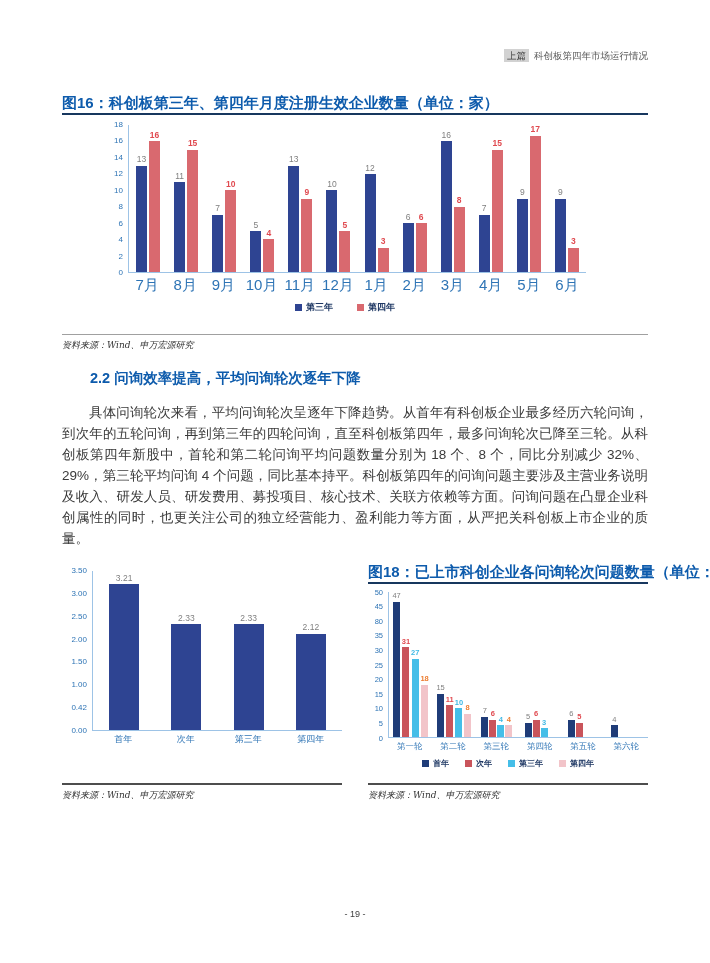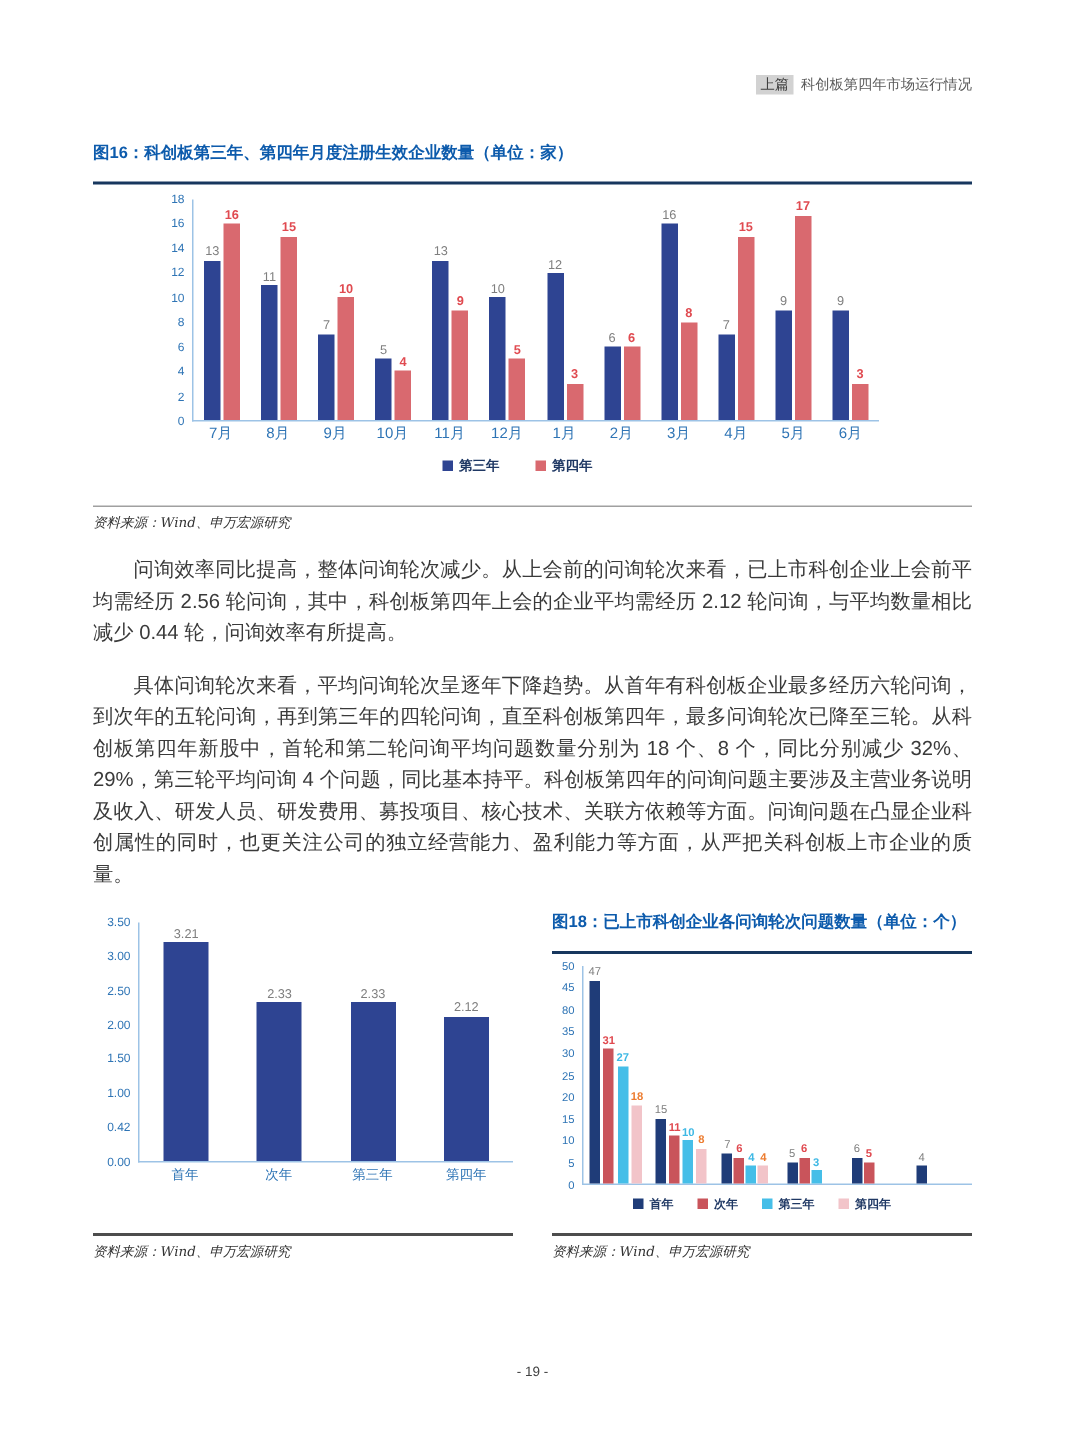--- a/index.html
+++ b/index.html
@@ -7,22 +7,22 @@
   body { font-family:"Liberation Sans", sans-serif; }
   .page {
     position:relative; width:710px; height:963px; margin:0 auto;
     background:#ffffff; padding:50px 62px 0 62px; overflow:hidden;
   }
   
   .header { text-align:right; font-size:9.5px; color:#595959; height:14px; }
   .badge { background:#d2d2d2; color:#3f3f3f; padding:1px 3px; margin-right:5px; }
   
   .figtitle {
-    margin-top:30px; color:#0d5bac; font-weight:bold; font-size:11px;
-    padding-bottom:12px; border-bottom:2px solid #17375e; white-space:nowrap;
+    margin-top:30px; color:#0d5bac; font-weight:bold; font-size:15px;
+    padding-bottom:0; border-bottom:2px solid #17375e; white-space:nowrap;
   }
   .figcol .figtitle { margin-top:0; }
   
   .chart { margin-top:10px; }
   .c0 { margin-left:42px; margin-right:62px; }
   .crow { display:flex; }
   .ycol { position:relative; }
   .ytick { position:absolute; right:5px; transform:translateY(50%); color:#2e74b5; line-height:1; white-space:nowrap; }
   .pcol { flex:1; min-width:0; }
   .plot { position:relative; border-left:1px solid #9dc3e6; border-bottom:1px solid #9dc3e6; }
@@ -34,21 +34,21 @@
   .xlabel { flex:1 1 0; text-align:center; color:#2e74b5; padding-top:4px; line-height:1; white-space:nowrap; }
   .legend { display:flex; justify-content:center; gap:24px; margin-top:9px; color:#1f3864; font-weight:bold; }
   .legend-item { display:flex; align-items:center; gap:4px; }
   .sq { display:inline-block; width:7px; height:7px; }
   .c0 .ycol { width:24px; height:148px; }
   .c0 .plot { height:148px; }
   .c0 .bar { width:11px; }
   .c0 .group { gap:2px; }
   .c0 .ytick { font-size:8px; }
   .c0 .vlabel { font-size:8.5px; }
-  .c0 .xlabel { font-size:10px; }
+  .c0 .xlabel { font-size:15px; }
   .c0 .legend { font-size:9px; }
   .c1 .ycol { width:30px; height:160px; }
   .c1 .plot { height:160px; }
   .c1 .bar { width:30px; }
   .c1 .ytick { font-size:8px; }
   .c1 .vlabel { font-size:8.5px; }
   .c1 .xlabel { font-size:9px; }
   .c2 .ycol { width:20px; height:146px; }
   .c2 .plot { height:146px; }
   .c2 .bar { width:7px; }
@@ -250,22 +250,22 @@
         </div>
         <div class="legend-item">
           <span class="sq" style="background: rgb(217, 105, 111);"></span>
           <span>第四年</span>
         </div>
       </div>
     </div>
 
   <div class="source src16">资料来源：Wind、申万宏源研究</div>
 
-
-  <p class="para">问询效率同比提高，整体问询轮次减少。从上会前的问询轮次来看，已上市科创企业上会前平均需经历 2.56 轮问询，其中，科创板第四年上会的企业平均需经历 2.12 轮问询，与平均数量相比减少 0.44 轮，问询效率有所提高。</p>
+  <div class="heading">2.2 问询效率提高，平均问询轮次逐年下降</div>
+
   <p class="para">具体问询轮次来看，平均问询轮次呈逐年下降趋势。从首年有科创板企业最多经历六轮问询，到次年的五轮问询，再到第三年的四轮问询，直至科创板第四年，最多问询轮次已降至三轮。从科创板第四年新股中，首轮和第二轮问询平均问题数量分别为 18 个、8 个，同比分别减少 32%、29%，第三轮平均问询 4 个问题，同比基本持平。科创板第四年的问询问题主要涉及主营业务说明及收入、研发人员、研发费用、募投项目、核心技术、关联方依赖等方面。问询问题在凸显企业科创属性的同时，也更关注公司的独立经营能力、盈利能力等方面，从严把关科创板上市企业的质量。</p>
 
   <div class="figrow">
     <div class="figcol">
       <div class="chart c1">
           <div class="crow">
             <div class="ycol">
               <div class="ytick" style="bottom: 0%;">0.00</div>
               <div class="ytick" style="bottom: 14.2857%;">0.42</div>
               <div class="ytick" style="bottom: 28.5714%;">1.00</div>
@@ -432,20 +432,28 @@
                     </div>
                     <div class="barcol">
                       <div class="bar" style="height: 0px;"></div>
                     </div>
                     <div class="barcol">
                       <div class="bar" style="height: 0px;"></div>
                     </div>
                   </div>
                 </div>
               </div>
+              <div class="xlabels">
+                <div class="xlabel">第一轮</div>
+                <div class="xlabel">第二轮</div>
+                <div class="xlabel">第三轮</div>
+                <div class="xlabel">第四轮</div>
+                <div class="xlabel">第五轮</div>
+                <div class="xlabel">第六轮</div>
+              </div>
             </div>
           </div>
           <div class="legend">
             <div class="legend-item">
               <span class="sq" style="background: rgb(31, 60, 120);"></span>
               <span>首年</span>
             </div>
             <div class="legend-item">
               <span class="sq" style="background: rgb(201, 84, 91);"></span>
               <span>次年</span>

